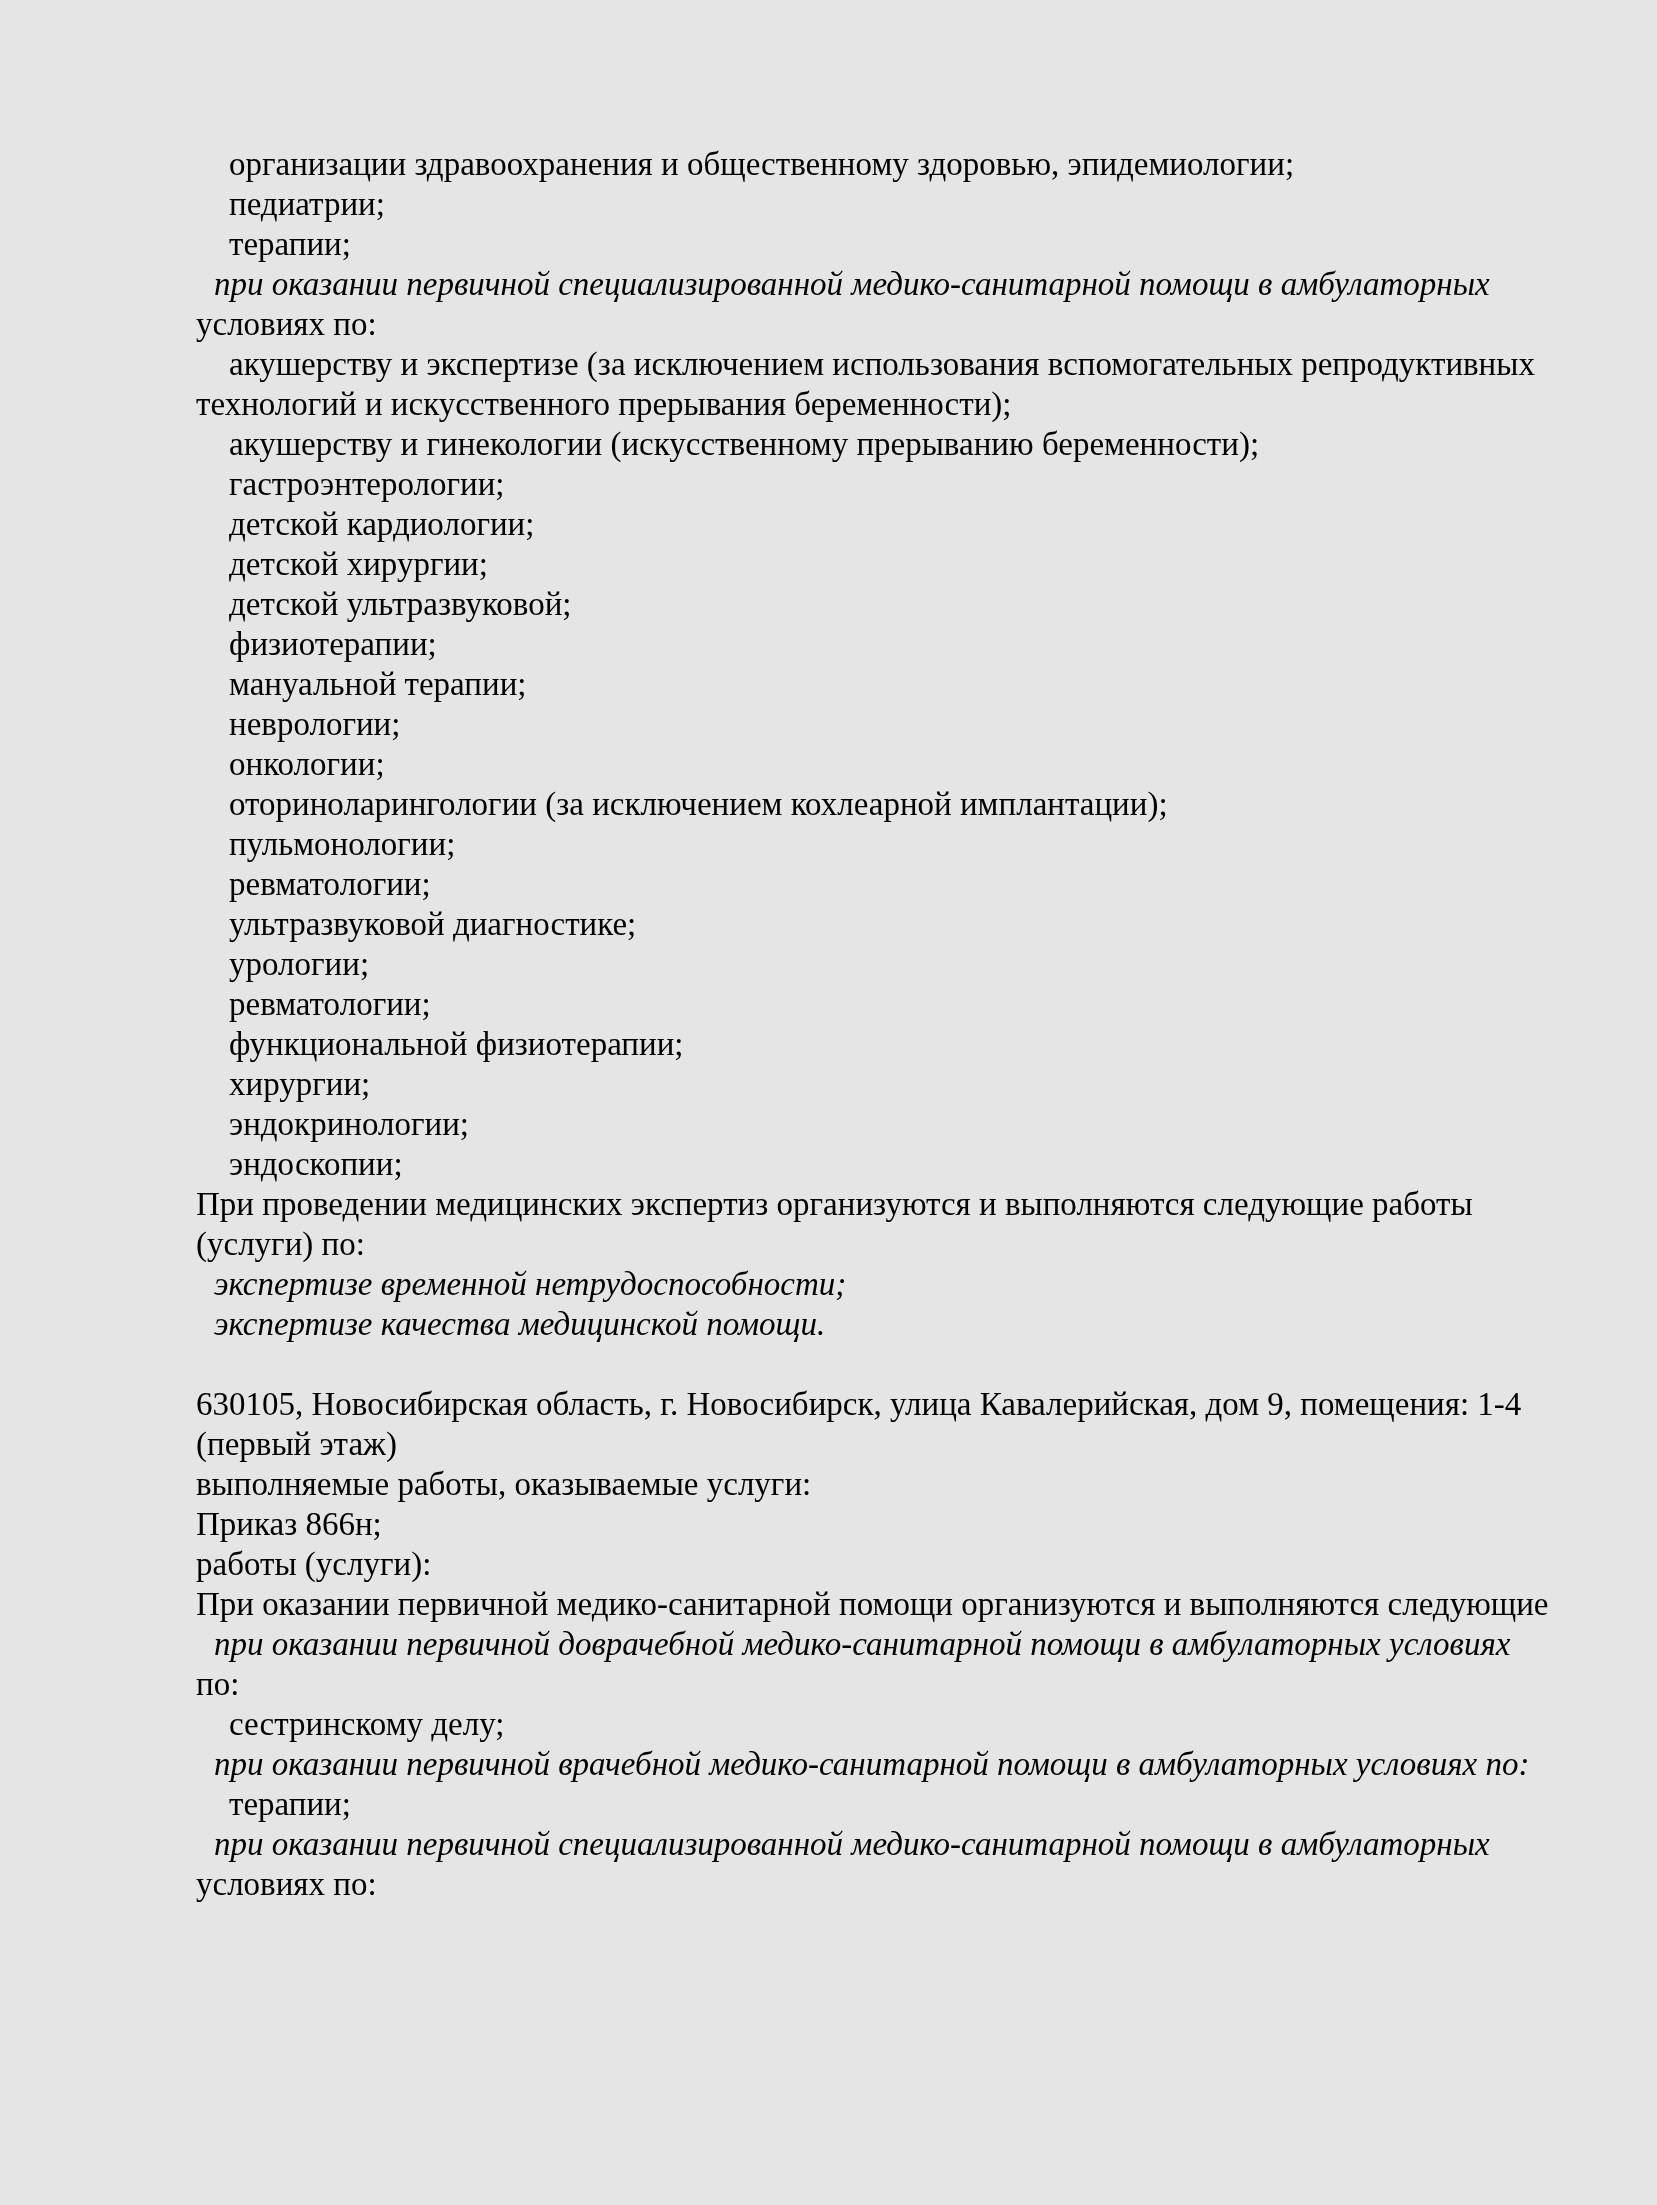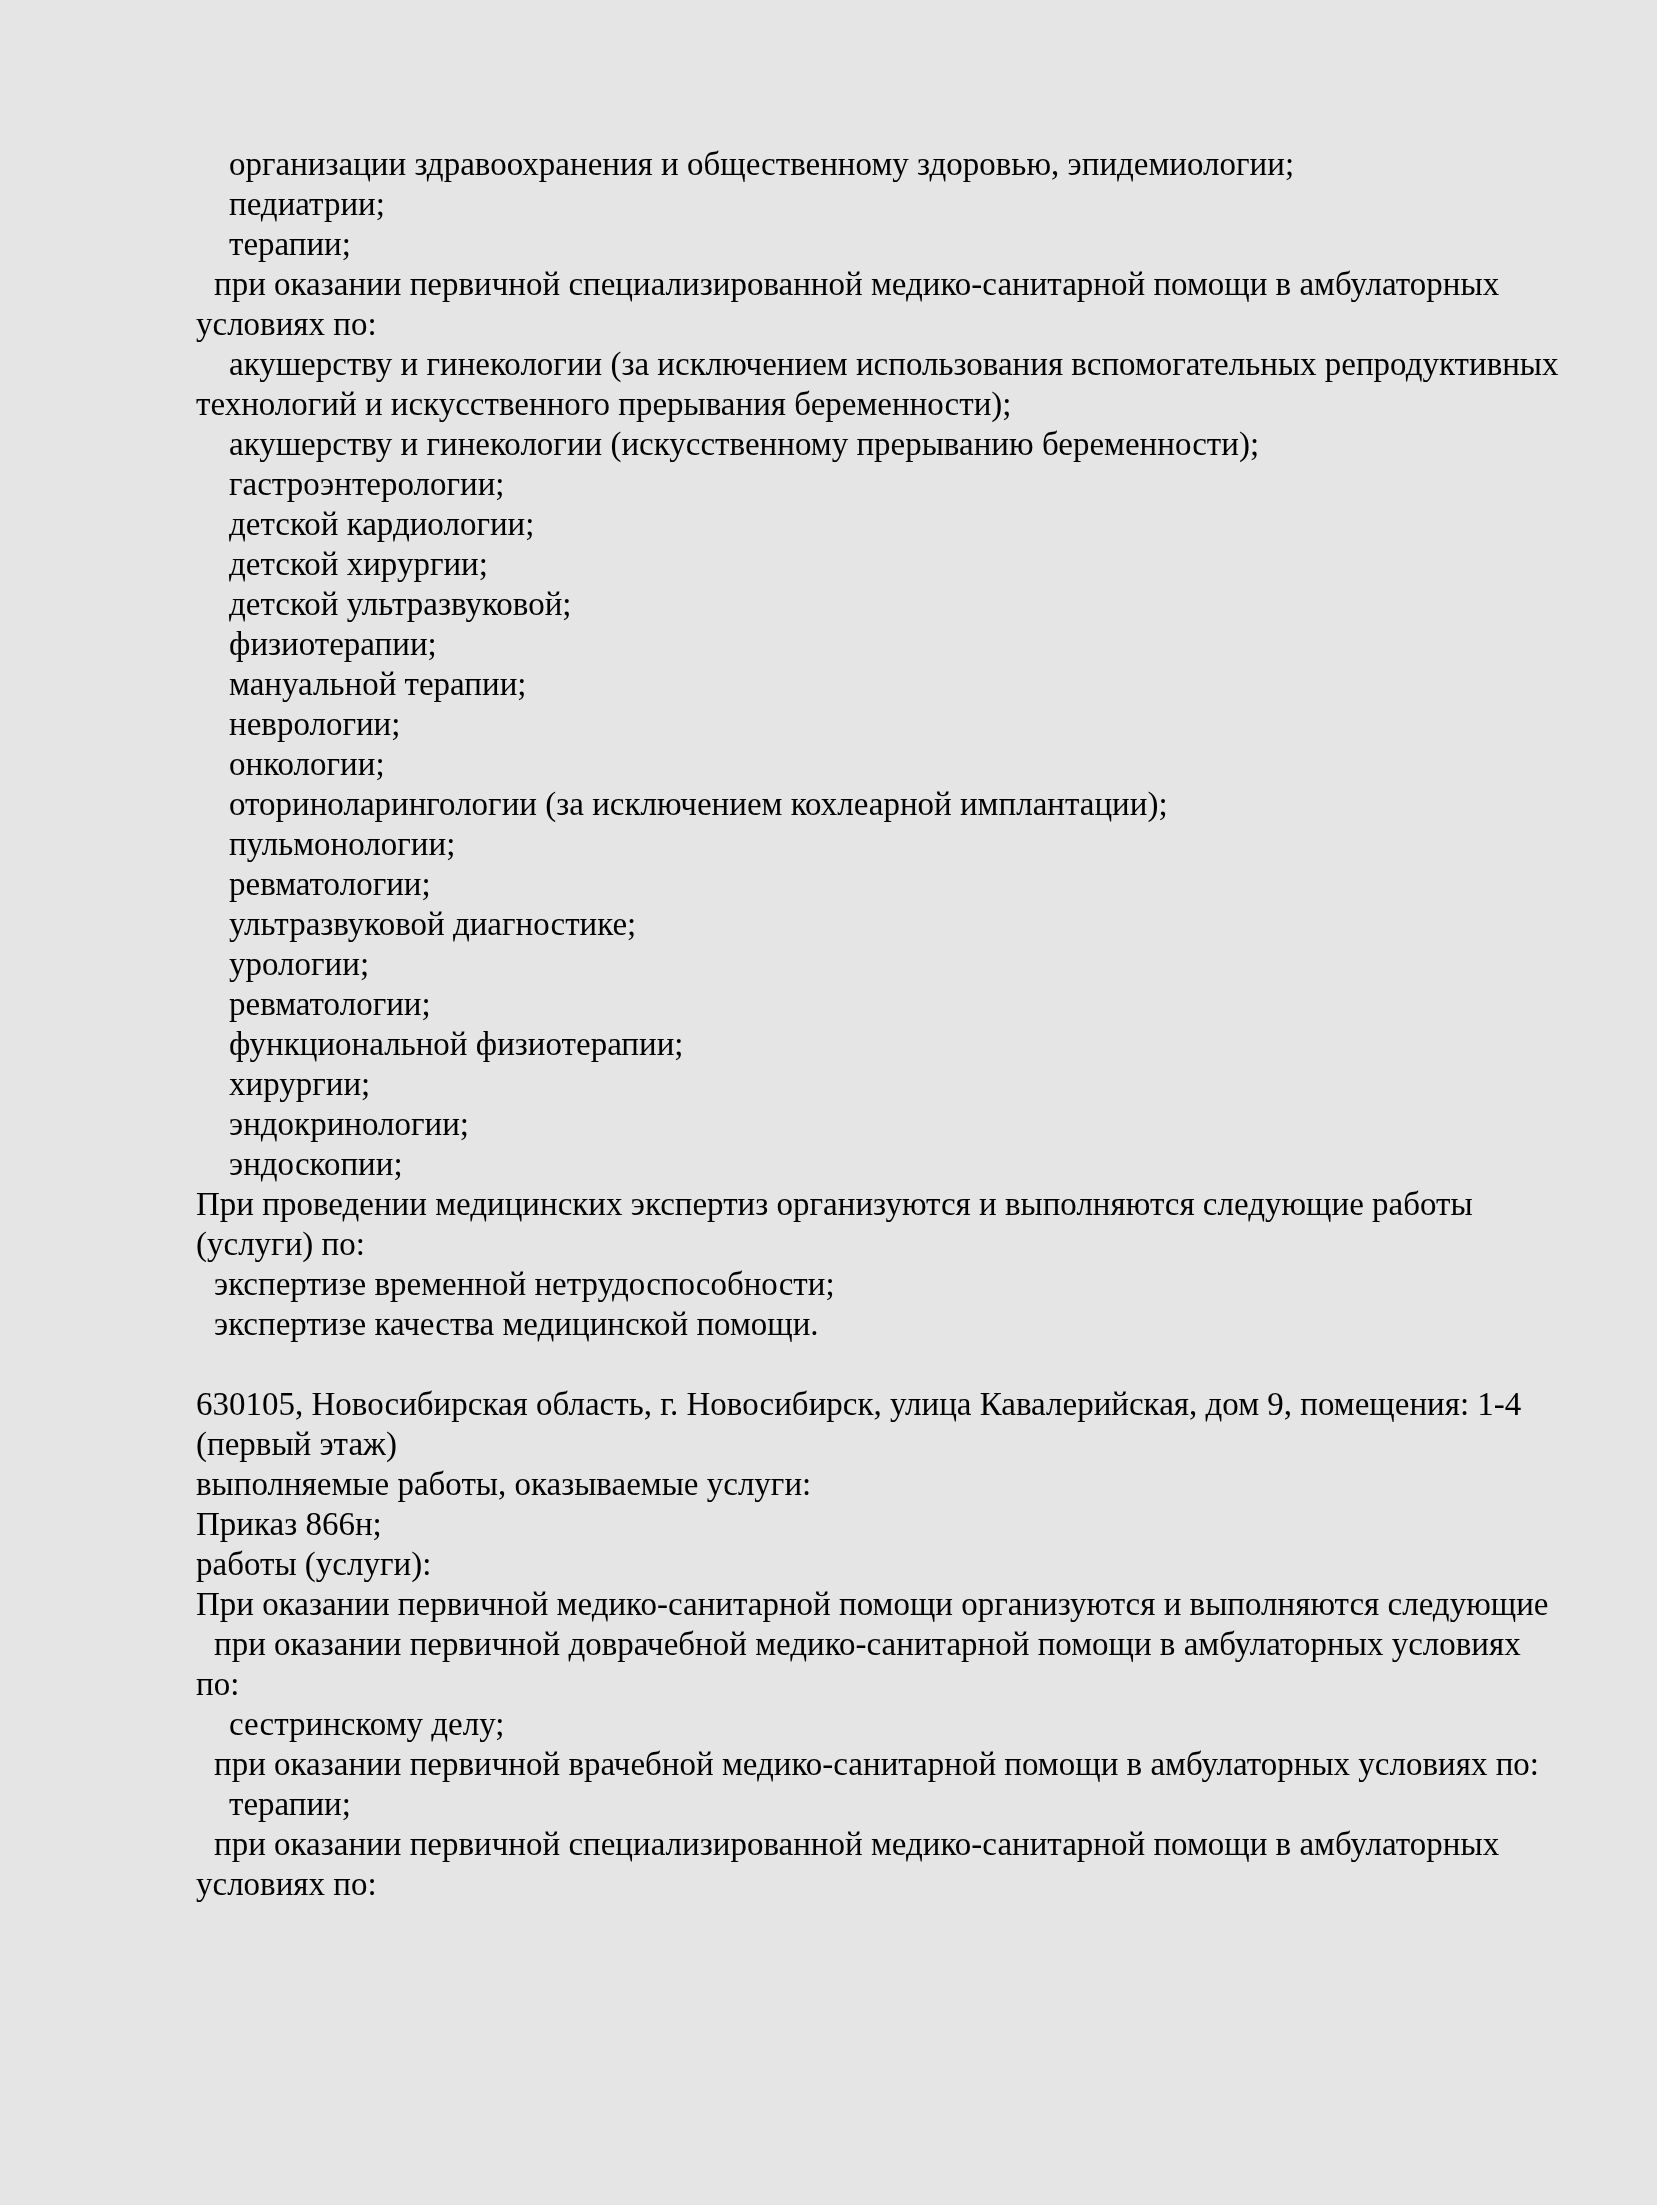--- a/index.html
+++ b/index.html
@@ -21,34 +21,34 @@
     top: 144px;
     width: 1410px;
     font-family: "Liberation Serif", "DejaVu Serif", serif;
     font-size: 33px;
     line-height: 40px;
     color: #000000;
     text-align: left;
   }
   .line { white-space: pre; }
   .ind0 { padding-left: 0; }
-  .ind1 { padding-left: 18px; }
+  .ind1 { padding-left: 18px; font-style: italic; }
   .ind2 { padding-left: 33px; }
 </style>
 </head>
 <body>
 
 <div class="page">
   <div class="text-block">
       <div class="line ind2">организации здравоохранения и общественному здоровью, эпидемиологии;</div>
       <div class="line ind2">педиатрии;</div>
       <div class="line ind2">терапии;</div>
       <div class="line ind1">при оказании первичной специализированной медико-санитарной помощи в амбулаторных</div>
       <div class="line ind0">условиях по:</div>
-      <div class="line ind2">акушерству и гинекологии (за исключением использования вспомогательных репродуктивных</div>
+      <div class="line ind2">акушерству и экспертизе (за исключением использования вспомогательных репродуктивных</div>
       <div class="line ind0">технологий и искусственного прерывания беременности);</div>
       <div class="line ind2">акушерству и гинекологии (искусственному прерыванию беременности);</div>
       <div class="line ind2">гастроэнтерологии;</div>
       <div class="line ind2">детской кардиологии;</div>
       <div class="line ind2">детской хирургии;</div>
       <div class="line ind2">детской ультразвуковой;</div>
       <div class="line ind2">физиотерапии;</div>
       <div class="line ind2">мануальной терапии;</div>
       <div class="line ind2">неврологии;</div>
       <div class="line ind2">онкологии;</div>

